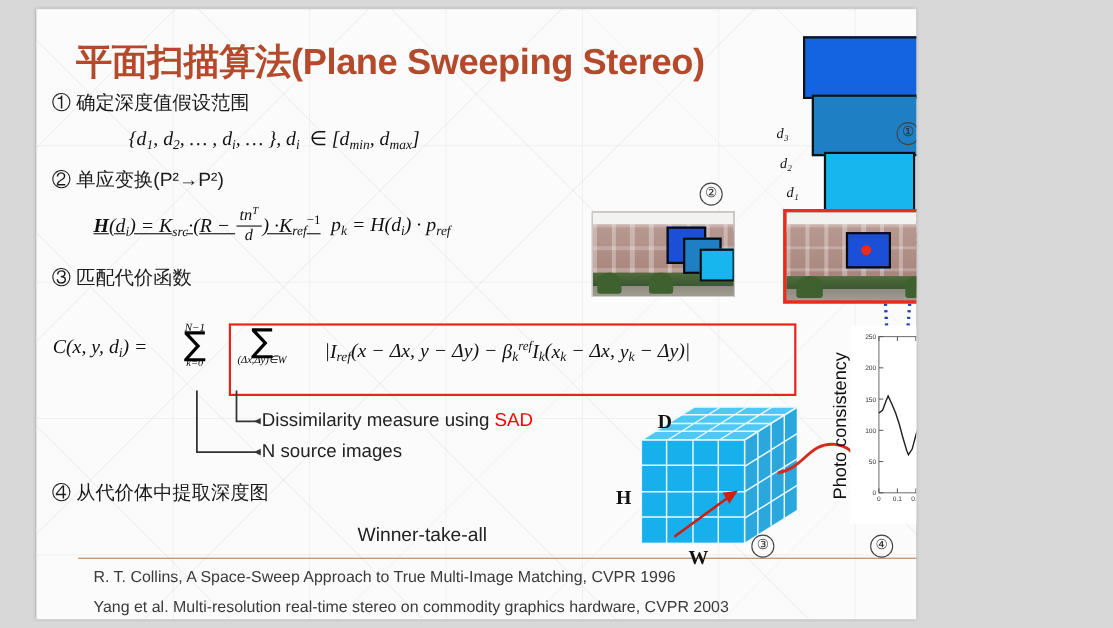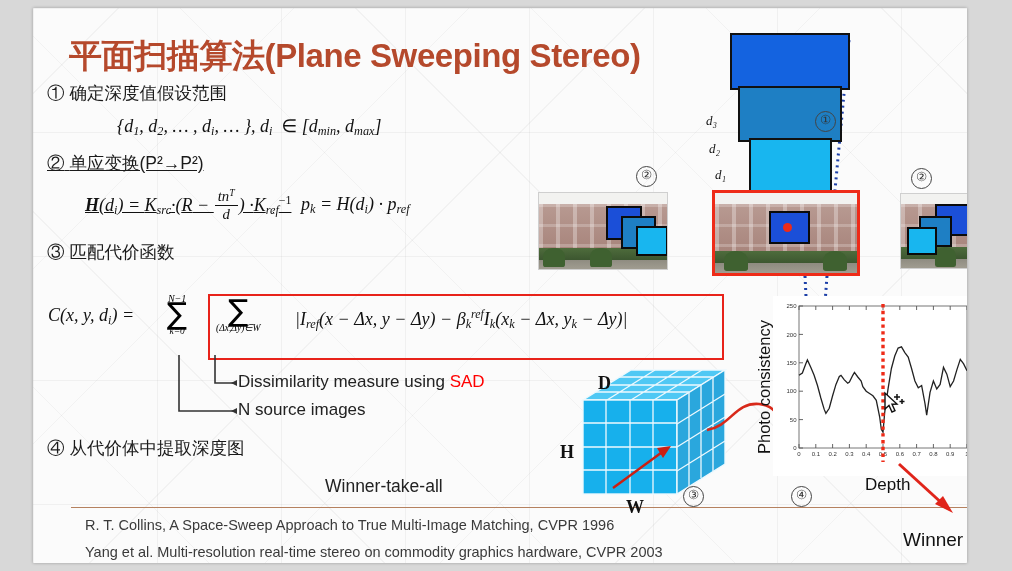--- a/index.html
+++ b/index.html
@@ -3,21 +3,21 @@
 <meta charset="utf-8">
 <style>
   html,body{margin:0;padding:0;}
   body{
     width:1012px;height:571px;
     background:#d8d8d8;
     font-family:"Liberation Sans", sans-serif;
     overflow:hidden;
   }
   #slide{
-    position:absolute;left:33px;top:8px;width:934px;height:555px;
+    position:absolute;left:33px;top:8px;width:800px;height:555px;
     background:#fbfbfb;
     box-shadow:0 0 3px rgba(0,0,0,.28);
     overflow:hidden;
   }
   
   #wm{
     position:absolute;inset:0;
     background-image:
       linear-gradient(to right, rgba(0,0,0,.045) 1px, transparent 1px),
       linear-gradient(to bottom, rgba(0,0,0,.045) 1px, transparent 1px),
@@ -115,21 +115,21 @@
     <div class="step" style="left:14px;top:73px;">
       <span>①</span>
       <span>确定深度值假设范围</span>
     </div>
 
     <div class="formula" style="left:84px;top:107px;font-size:18px;">
       {<i>d</i><sub>1</sub>, <i>d</i><sub>2</sub>, … , <i>d</i><sub>i</sub>, … }, <i>d</i><sub>i</sub>
       <span class="up">&nbsp;∈&nbsp;</span>[<i>d<sub>min</sub></i>, <i>d<sub>max</sub></i>]
     </div>
 
-    <div class="step" style="left:14px;top:143px;text-decoration:underline;">
+    <div class="step" style="left:14px;top:143px;">
       <span>②</span>
       <span>单应变换(P²→P²)</span>
     </div>
 
     <div class="formula" style="left:52px;top:181px;font-size:18px;text-decoration:underline;">
       <b>H</b>(<i>d<sub>i</sub></i>) = <i>K<sub>src</sub></i>·(<i>R</i> −
       <span class="frac"><span class="n"><i>tn<sup>T</sup></i></span><span class="d"><i>d</i></span></span>)
       ·<i>K</i><sub>ref</sub><sup class="up">−1</sup>
     </div>
     <div class="formula" style="left:268px;top:186px;font-size:18px;">

